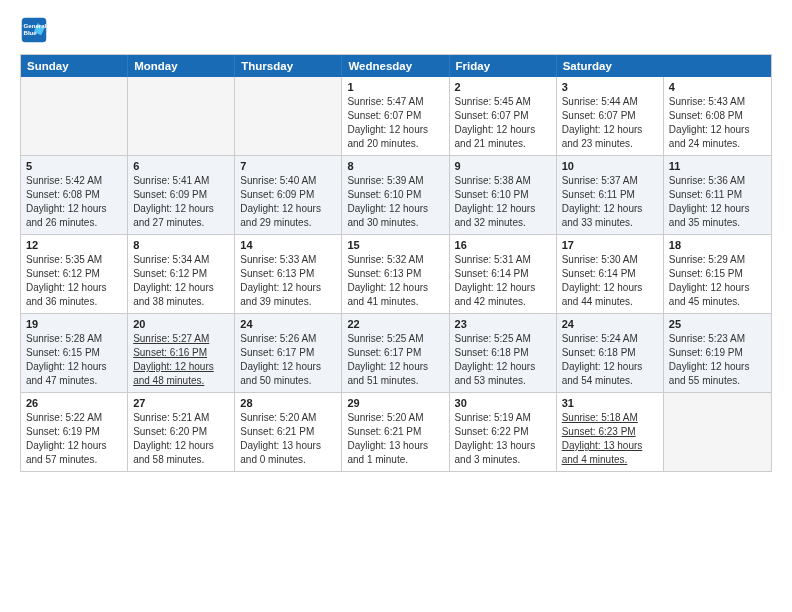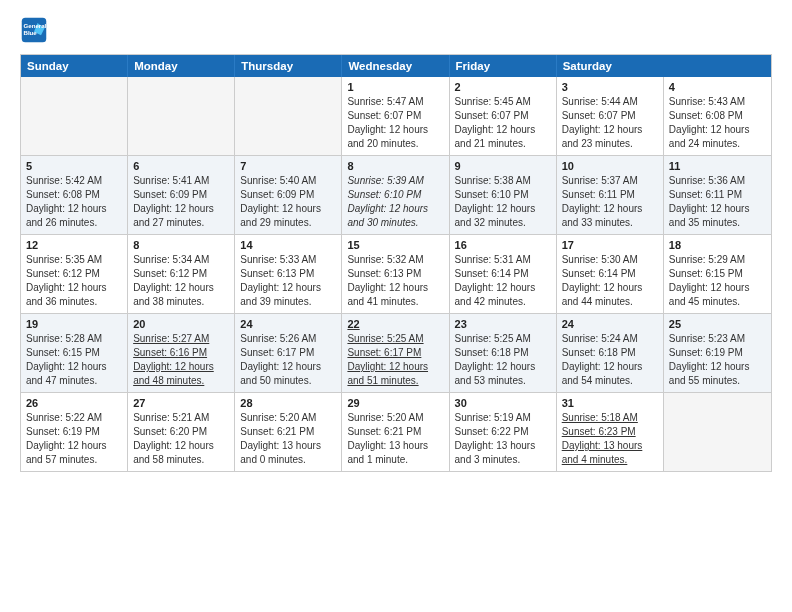--- a/index.html
+++ b/index.html
@@ -192,21 +192,21 @@
           </div>
           <div class="cal-cell" style="background: rgb(240, 244, 248);">
             <div class="day-number">7</div>
             <div class="cell-text" style="white-space: pre-line;">Sunrise: 5:40 AM
 Sunset: 6:09 PM
 Daylight: 12 hours
 and 29 minutes.</div>
           </div>
           <div class="cal-cell" style="background: rgb(240, 244, 248);">
             <div class="day-number">8</div>
-            <div class="cell-text" style="white-space: pre-line; font-style: italic;">Sunrise: 5:39 AM
+            <div class="cell-text" style="white-space: pre-line;">Sunrise: 5:39 AM
 Sunset: 6:10 PM
 Daylight: 12 hours
 and 30 minutes.</div>
           </div>
           <div class="cal-cell" style="background: rgb(240, 244, 248);">
             <div class="day-number">9</div>
             <div class="cell-text" style="white-space: pre-line;">Sunrise: 5:38 AM
 Sunset: 6:10 PM
 Daylight: 12 hours
 and 32 minutes.</div>
@@ -292,21 +292,21 @@
 Daylight: 12 hours
 and 48 minutes.</div>
           </div>
           <div class="cal-cell" style="background: rgb(240, 244, 248);">
             <div class="day-number">24</div>
             <div class="cell-text" style="white-space: pre-line;">Sunrise: 5:26 AM
 Sunset: 6:17 PM
 Daylight: 12 hours
 and 50 minutes.</div>
           </div>
-          <div class="cal-cell" style="background: rgb(240, 244, 248); text-decoration: underline;">
+          <div class="cal-cell" style="background: rgb(240, 244, 248);">
             <div class="day-number">22</div>
             <div class="cell-text" style="white-space: pre-line;">Sunrise: 5:25 AM
 Sunset: 6:17 PM
 Daylight: 12 hours
 and 51 minutes.</div>
           </div>
           <div class="cal-cell" style="background: rgb(240, 244, 248);">
             <div class="day-number">23</div>
             <div class="cell-text" style="white-space: pre-line;">Sunrise: 5:25 AM
 Sunset: 6:18 PM

